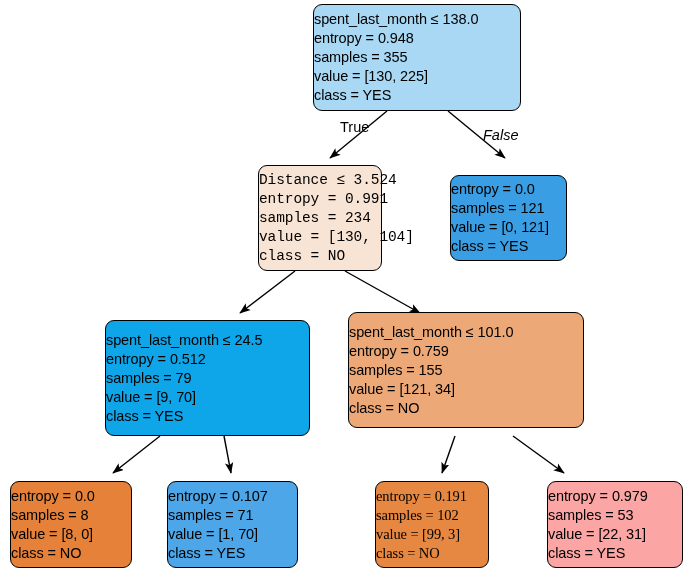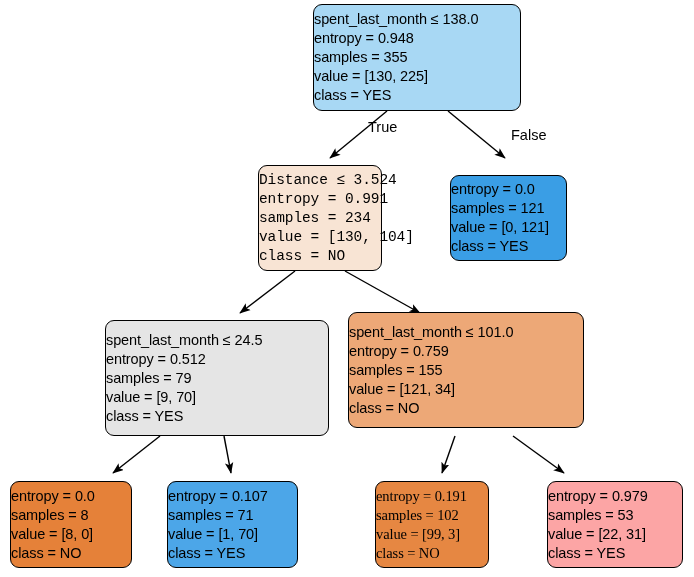--- a/index.html
+++ b/index.html
@@ -43,21 +43,20 @@
   .node-line {
     display: block;
   }
   .edge-label {
     position: absolute;
     font-family: "Liberation Sans", "DejaVu Sans", sans-serif;
     font-size: 14.5px;
     line-height: 16px;
     color: #000000;
     white-space: nowrap;
-    margin-left: 28px;
   }
 </style>
 </head>
 <body>
 
 <div id="canvas">
 
   <svg id="edge-layer" viewBox="0 0 694 577" width="694" height="577">
     <defs>
       <marker id="arrow" markerWidth="10" markerHeight="10" refX="7.4" refY="3.2" orient="auto" markerUnits="strokeWidth">
@@ -84,38 +83,38 @@
 
   <div class="tree-node" style="left:313px; top:4px; width:208px; height:107px; background:#a8d8f4;">
     <span class="node-line">spent_last_month ≤ 138.0</span>
     <span class="node-line">entropy = 0.948</span>
     <span class="node-line">samples = 355</span>
     <span class="node-line">value = [130, 225]</span>
     <span class="node-line">class = YES</span>
   </div>
 
   <div class="edge-label" style="left:340px; top:119px;">True</div>
-  <div class="edge-label" style="left:483px; top:127px;">False</div>
+  <div class="edge-label" style="left:483px; top:127px;font-style:italic;">False</div>
 
   <div class="tree-node" style="left:258px; top:165px; width:124px; height:106px; background:#f8e4d4;font-family:Liberation Mono, monospace;">
     <span class="node-line">Distance ≤ 3.524</span>
     <span class="node-line">entropy = 0.991</span>
     <span class="node-line">samples = 234</span>
     <span class="node-line">value = [130, 104]</span>
     <span class="node-line">class = NO</span>
   </div>
 
   <div class="tree-node" style="left:450px; top:175px; width:117px; height:86px; background:#3a9ee5;">
     <span class="node-line">entropy = 0.0</span>
     <span class="node-line">samples = 121</span>
     <span class="node-line">value = [0, 121]</span>
     <span class="node-line">class = YES</span>
   </div>
 
-  <div class="tree-node" style="left:105px; top:320px; width:224px; height:116px; background:#e5e5e5;">
+  <div class="tree-node" style="left:105px; top:320px; width:205px; height:116px; background:#0ea5e9;">
     <span class="node-line">spent_last_month ≤ 24.5</span>
     <span class="node-line">entropy = 0.512</span>
     <span class="node-line">samples = 79</span>
     <span class="node-line">value = [9, 70]</span>
     <span class="node-line">class = YES</span>
   </div>
 
   <div class="tree-node" style="left:348px; top:312px; width:236px; height:116px; background:#eda877;">
     <span class="node-line">spent_last_month ≤ 101.0</span>
     <span class="node-line">entropy = 0.759</span>

